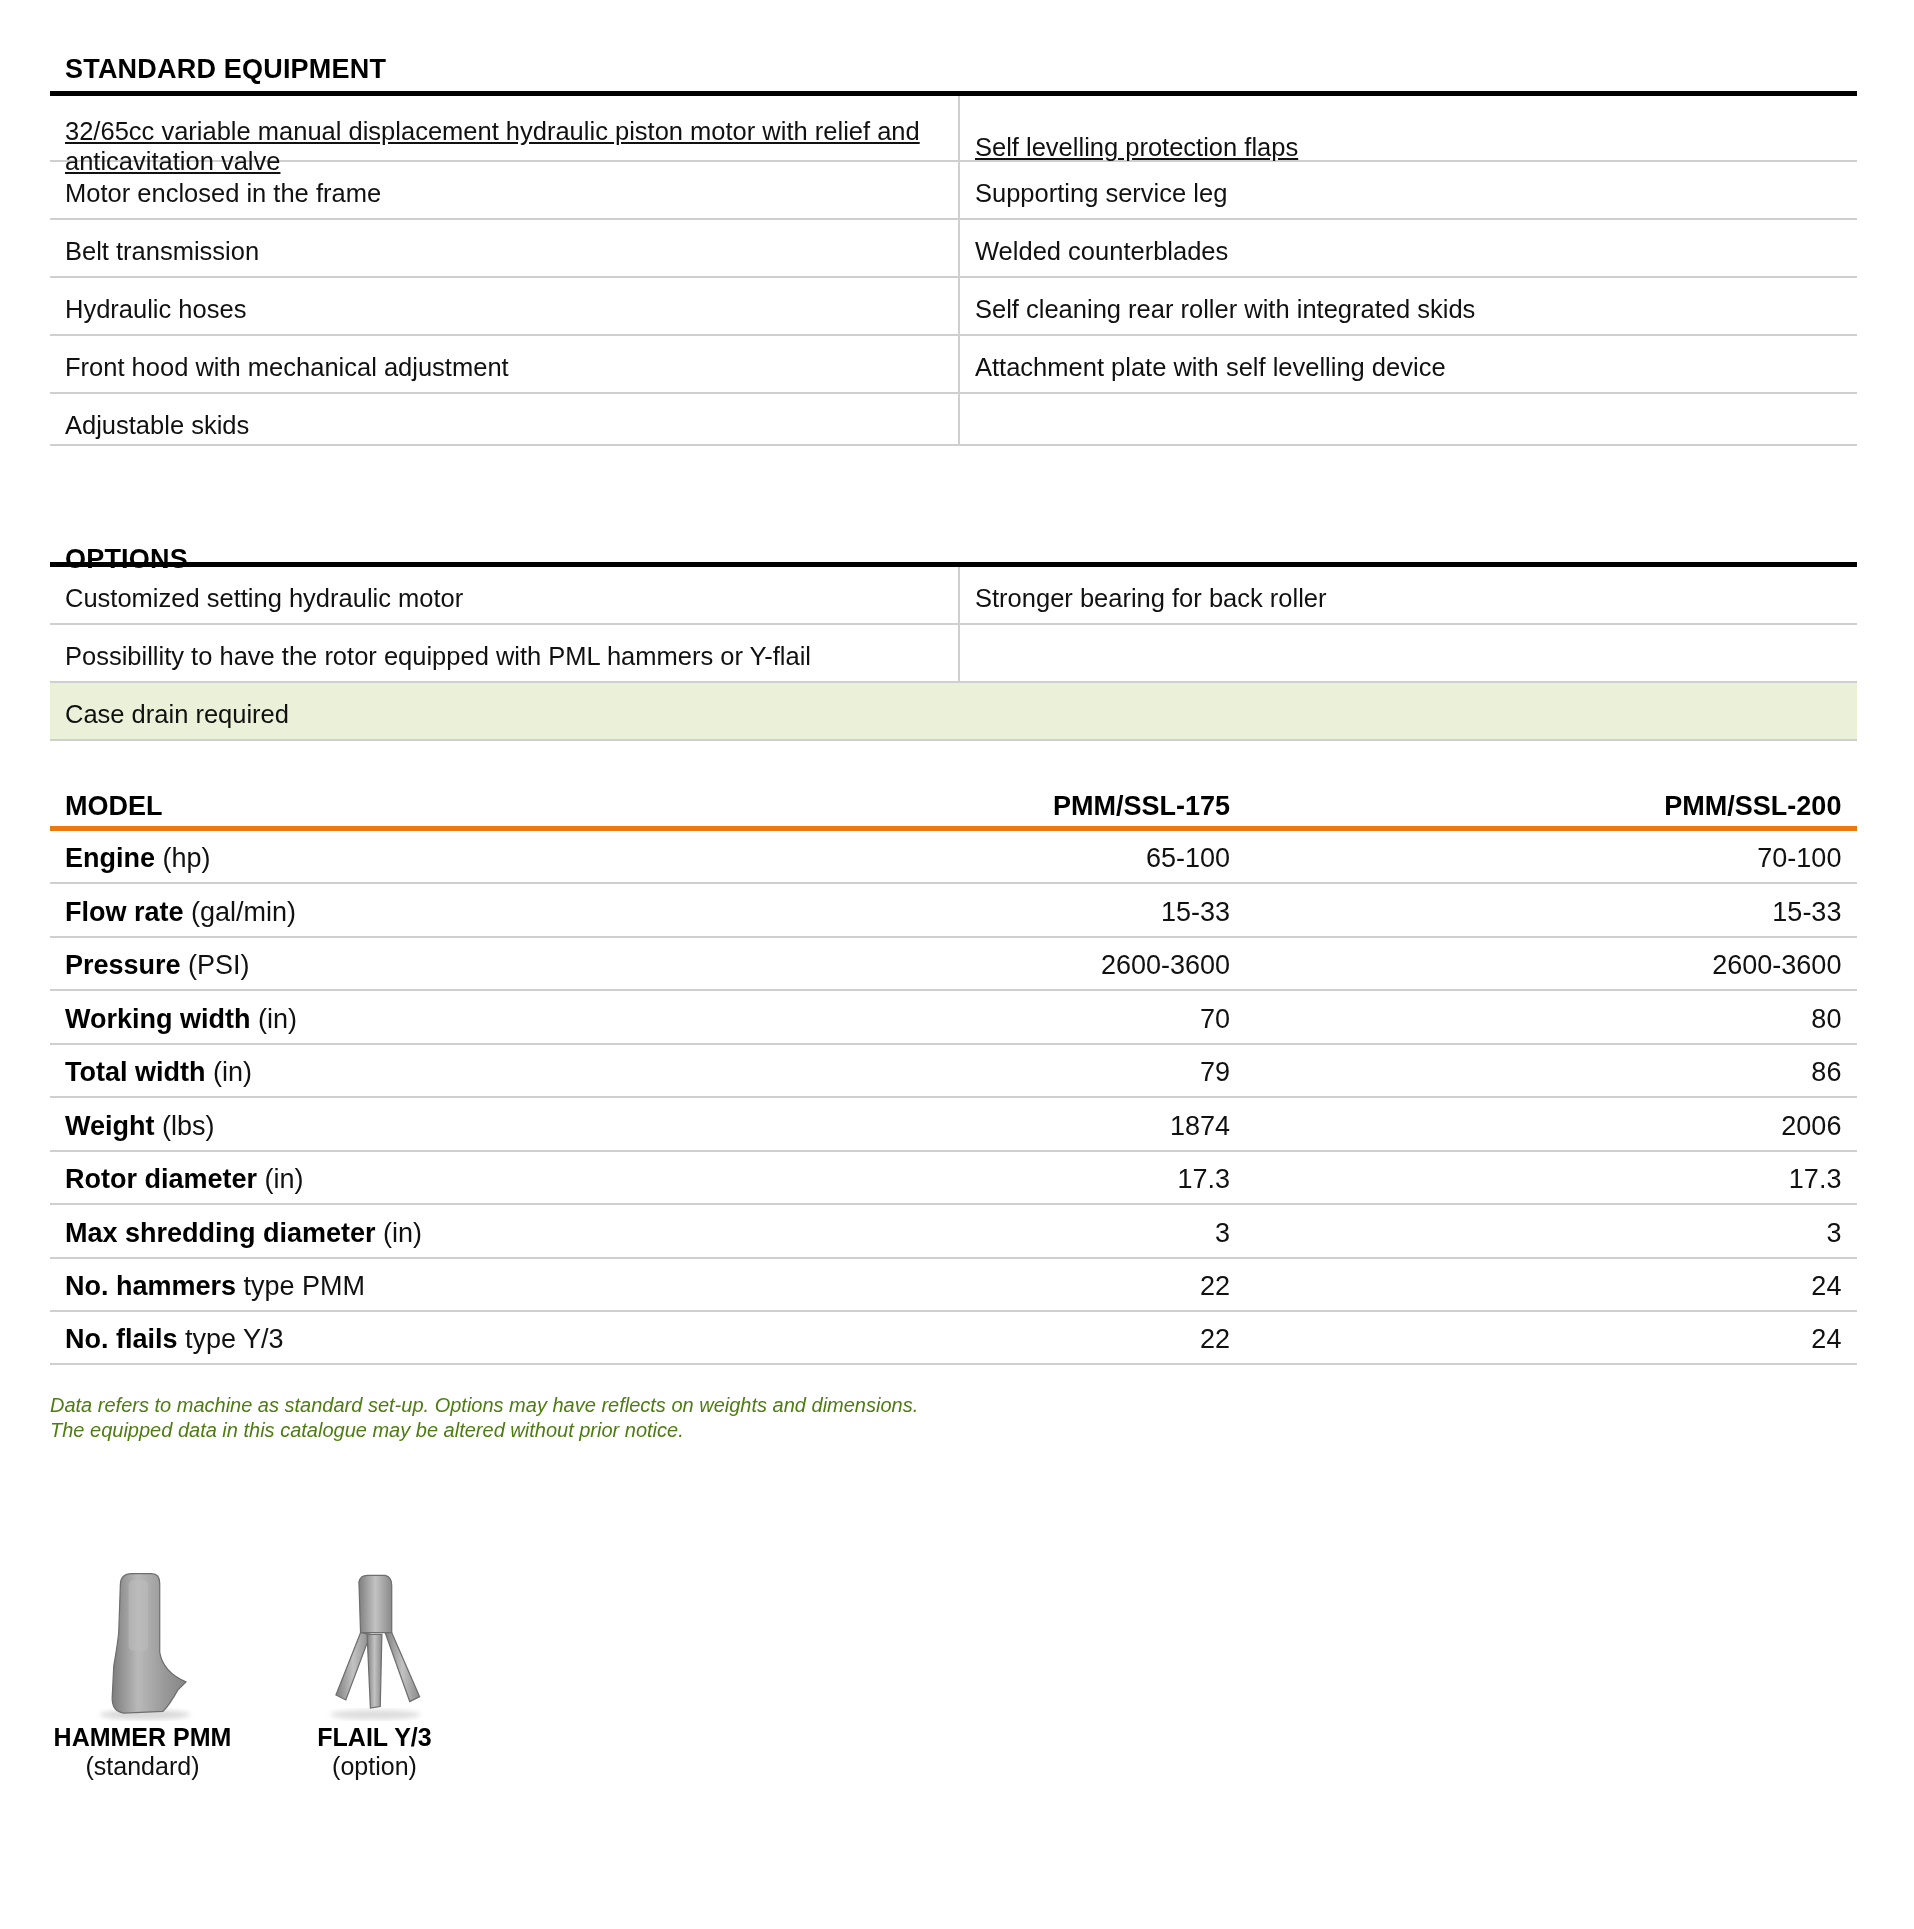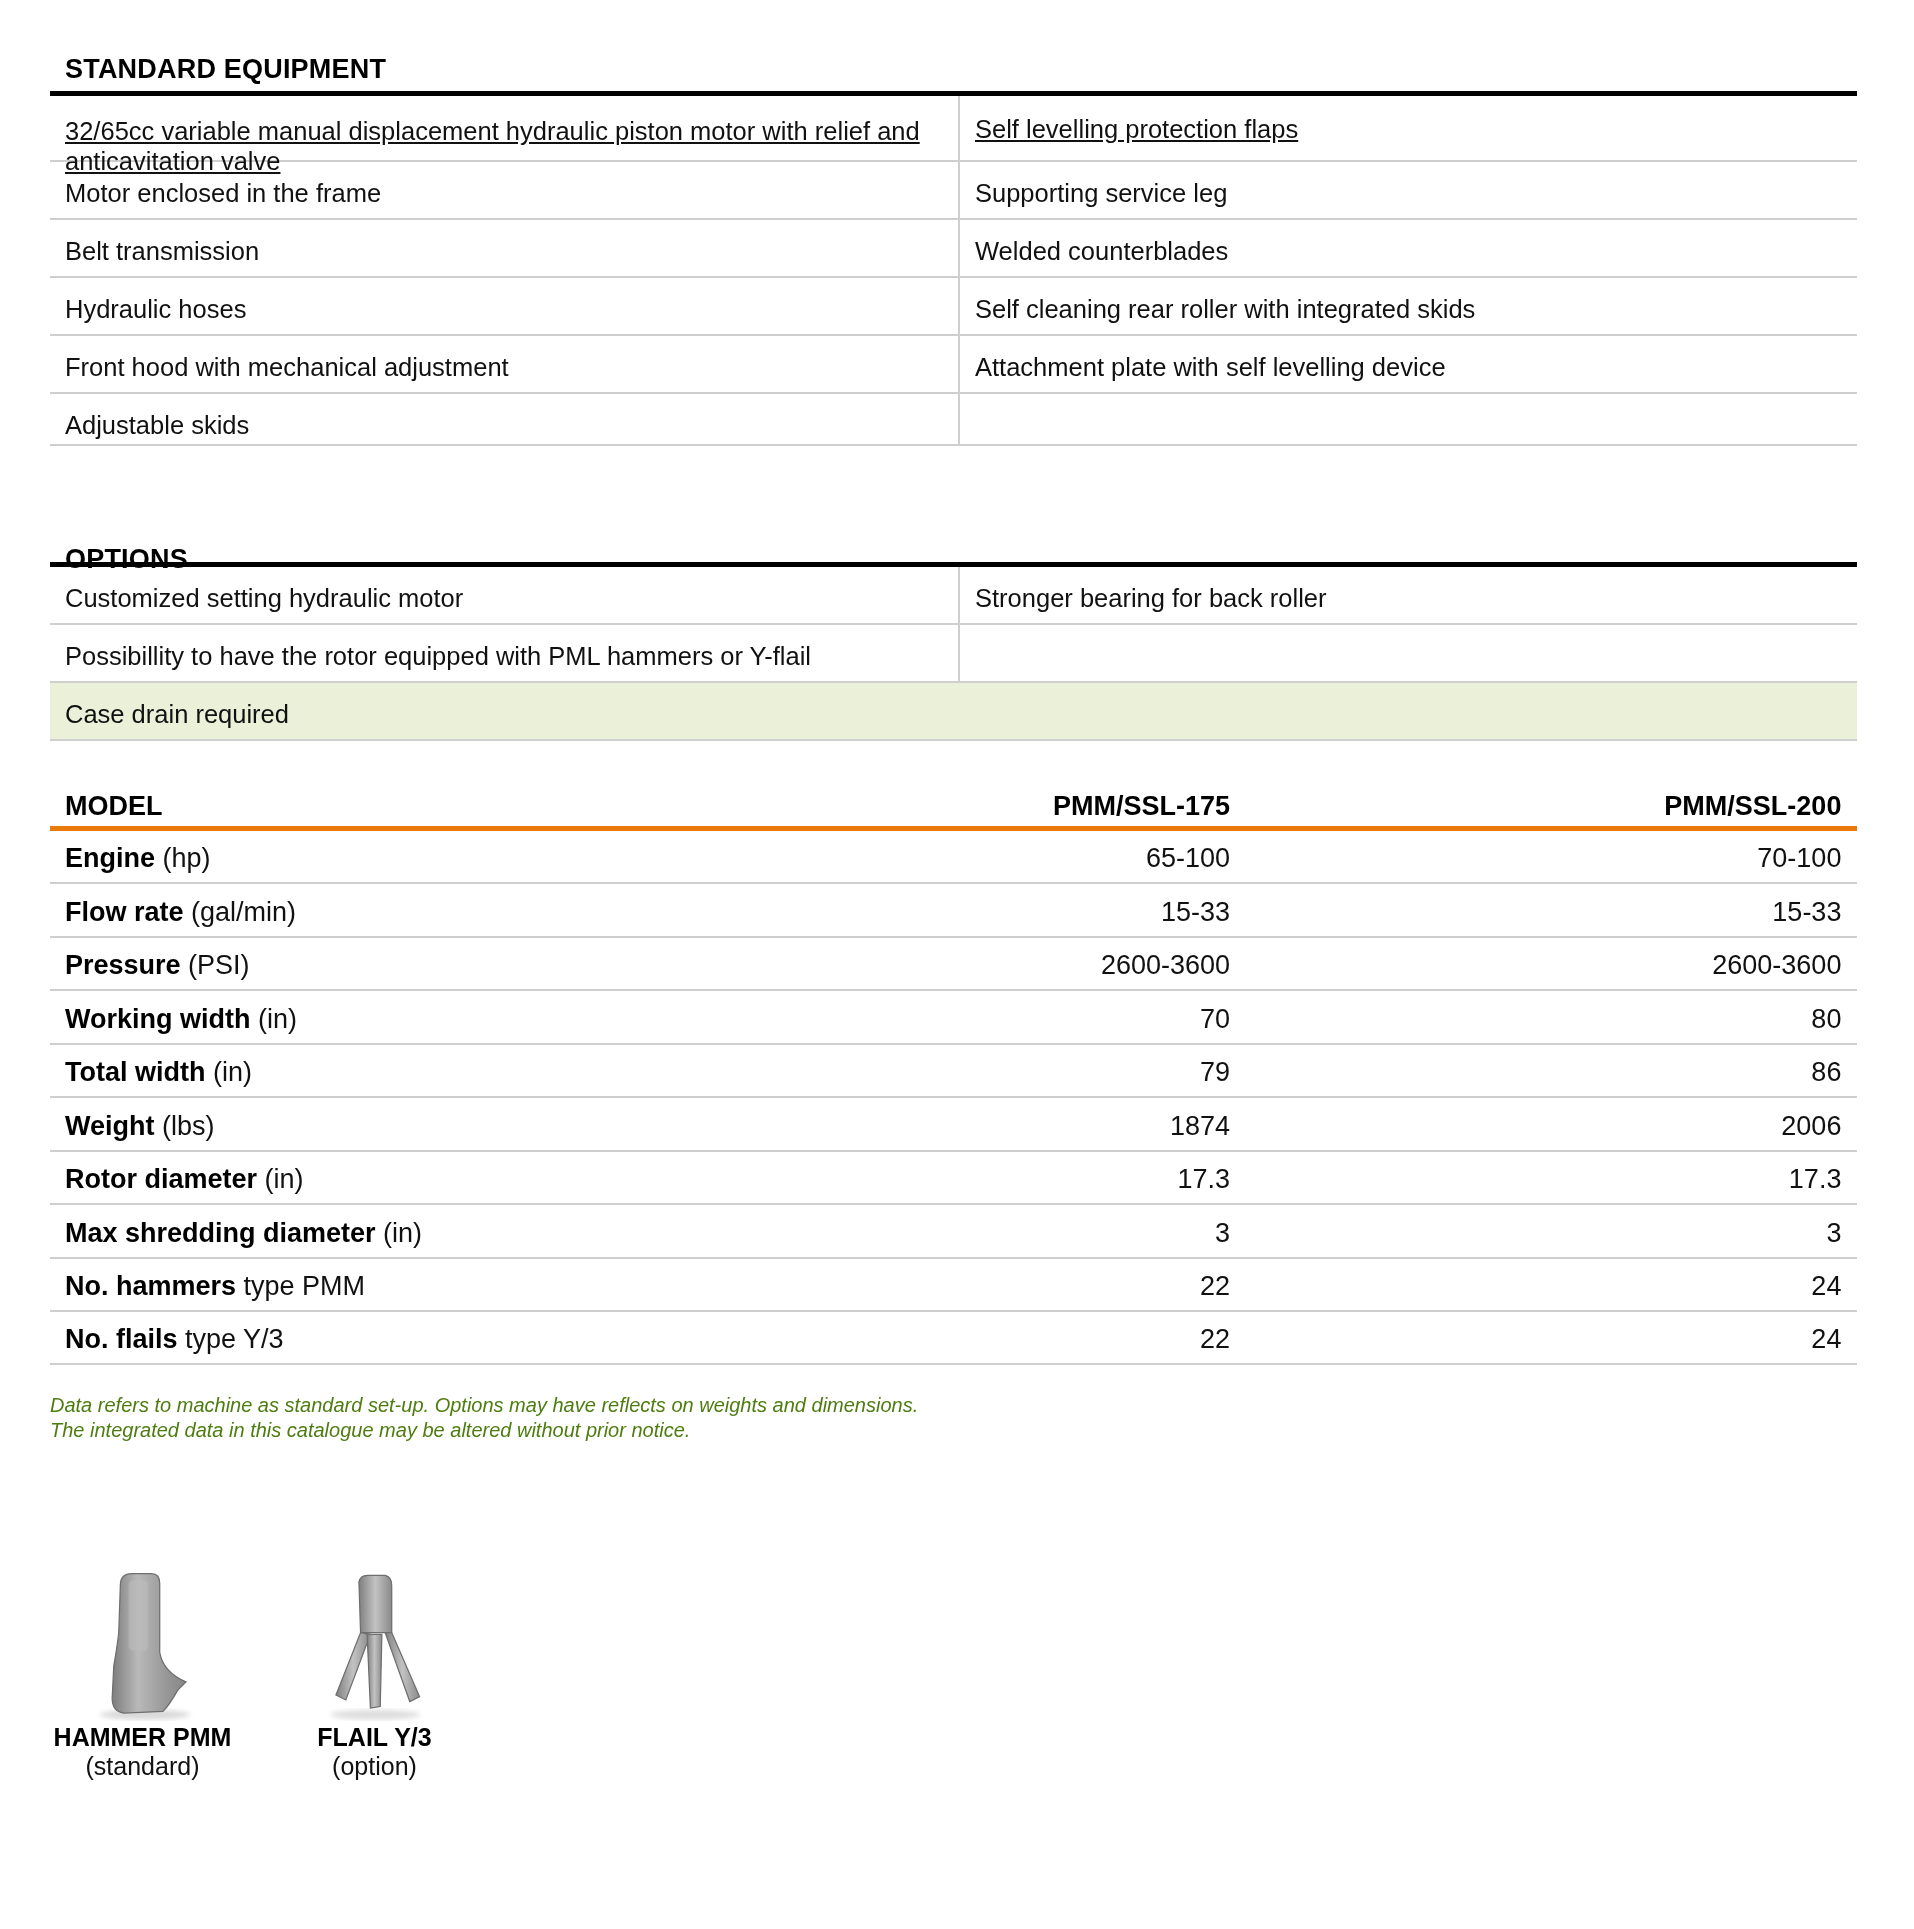--- a/index.html
+++ b/index.html
@@ -31,21 +31,21 @@
 </style>
 </head>
 <body>
 
 <div class="section" style="top:54px;">
   <div class="sec-title" style="top:0;">STANDARD EQUIPMENT</div>
   <div class="rule-black" style="top:37px;"></div>
   <div class="grid" style="top:42px;">
     <div class="grow" style="height:66px;text-decoration:underline;">
       <div class="gcell left" style="padding-top:20px;">32/65cc variable manual displacement hydraulic piston motor with relief and anticavitation valve</div>
-      <div class="gcell right" style="padding-top:18px;">Self levelling protection flaps</div>
+      <div class="gcell right" style="padding-top:36px;">Self levelling protection flaps</div>
     </div>
     <div class="grow" style="height:58px;">
       <div class="gcell left" style="padding-top:15.6px;">Motor enclosed in the frame</div>
       <div class="gcell right" style="padding-top:15.6px;">Supporting service leg</div>
     </div>
     <div class="grow" style="height:58px;">
       <div class="gcell left" style="padding-top:15.6px;">Belt transmission</div>
       <div class="gcell right" style="padding-top:15.6px;">Welded counterblades</div>
     </div>
     <div class="grow" style="height:58px;">
@@ -137,21 +137,21 @@
       <div class="mrow" style="top: 521px;">
         <div class="lbl"><b>No. flails</b><span style="white-space: pre;"> type Y/3</span></div>
         <div class="v1">22</div>
         <div class="v2">24</div>
       </div>
     </div>
 </div>
 
 <div class="footnote">
   <div>Data refers to machine as standard set-up. Options  may have reflects  on weights and dimensions.</div>
-  <div>The integrated data in this catalogue may be altered without prior notice.</div>
+  <div>The equipped data in this catalogue may be altered without prior notice.</div>
 </div>
 
 <div class="part" style="left:48px; top:1567px; width:189px;">
   <svg width="123" height="156" viewBox="0 0 150 190">
     <defs>
       <linearGradient id="hg" x1="0" x2="1" y1="0" y2="0">
         <stop offset="0" stop-color="#7d7d7d"></stop>
         <stop offset="0.35" stop-color="#b9b9b9"></stop>
         <stop offset="0.7" stop-color="#9a9a9a"></stop>
         <stop offset="1" stop-color="#858585"></stop>

